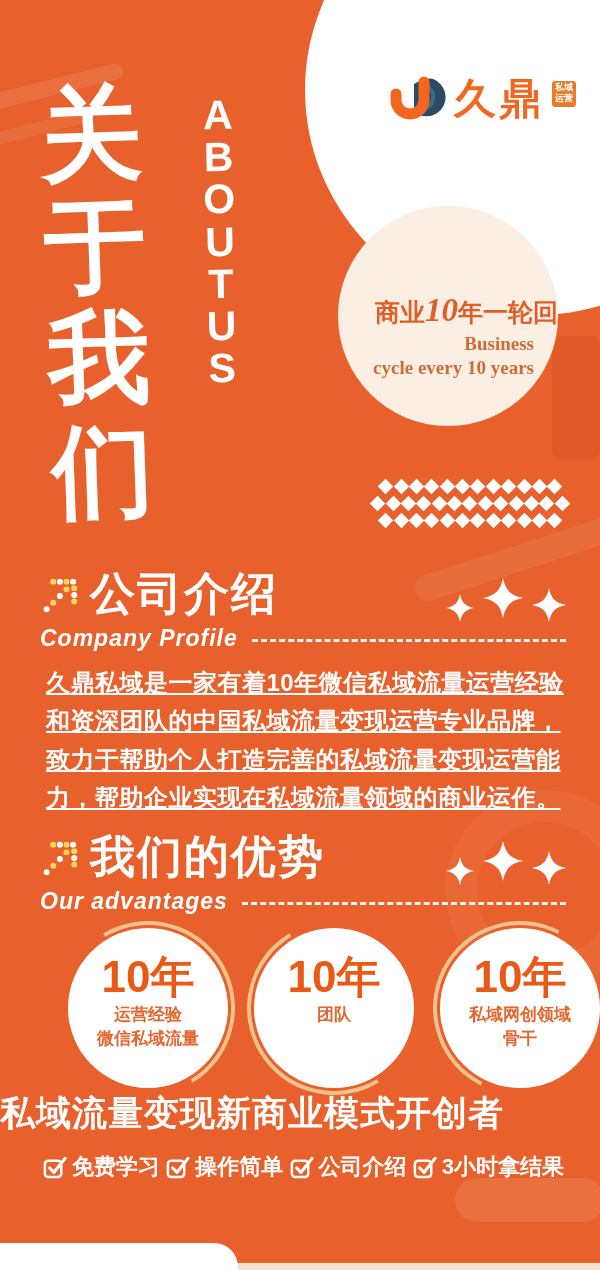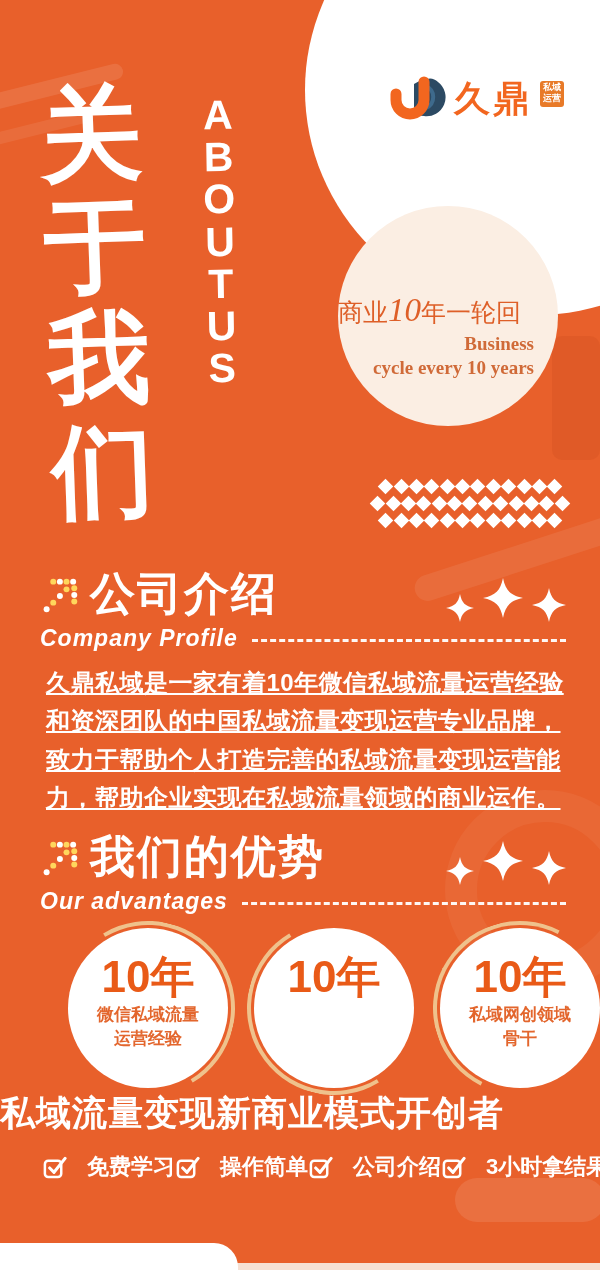--- a/index.html
+++ b/index.html
@@ -15,28 +15,28 @@
   .deco-light1 { left:-25px; top:80px; width:150px; height:16px; border-radius:8px; background:rgba(255,255,255,.10); transform:rotate(-14deg); }
   .deco-light2 { left:-15px; top:122px; width:110px; height:12px; border-radius:6px; background:rgba(255,255,255,.08); transform:rotate(-14deg); }
   .deco-light3 { left:410px; top:545px; width:220px; height:26px; border-radius:13px; background:rgba(255,255,255,.08); transform:rotate(-18deg); }
   .deco-light4 { left:455px; top:1178px; width:150px; height:44px; border-radius:22px; background:rgba(255,255,255,.10); }
   .deco-ring  { left:445px; top:790px; width:200px; height:200px; border-radius:50%; border:32px solid rgba(255,255,255,.05); }
 
   
   .blob { position:absolute; left:305px; top:-135px; width:460px; height:450px;
           background:#fff; border-radius:50%; }
   .logo { position:absolute; left:386px; top:70px; display:flex; align-items:center; z-index:3; }
-  .logo-name { font-size:36px; font-weight:800; color:#F2661F; letter-spacing:3px; line-height:1; margin-left:6px; }
+  .logo-name { font-size:42px; font-weight:800; color:#F2661F; letter-spacing:3px; line-height:1; margin-left:6px; }
   .logo-badge { width:24px; height:26px; background:#E87A28; color:#fff; font-size:9px; line-height:11px;
                 text-align:center; border-radius:3px; margin-left:8px; margin-top:-10px; font-weight:700;
                 word-break:break-all; padding:1px; }
 
   .bubble { position:absolute; left:338px; top:206px; width:220px; height:220px; border-radius:50%;
             background:#FBEEE3; z-index:2; font-family:"Liberation Serif", serif; }
-  .bubble-cn { margin-top:86px; text-align:left; color:#DE5F28; font-size:25px; font-weight:400; white-space:nowrap; }
+  .bubble-cn { margin-top:86px; text-align:right; color:#DE5F28; font-size:25px; font-weight:700; white-space:nowrap; }
   .bubble-cn .num { font-size:33px; font-style:italic; }
   .bubble-en { text-align:right; padding-right:24px; color:#D06A38; font-size:19px; font-weight:700; line-height:1.25; margin-top:3px; }
 
   .title-cn { position:absolute; left:46px; top:78px; width:120px; font-size:102px; font-weight:900;
               color:#fff; line-height:1.1; word-break:break-all; transform:rotate(-2deg); z-index:2; }
   .title-en { position:absolute; left:196px; top:94px; width:48px; font-size:41px; font-weight:900;
               color:#fff; line-height:1.03; word-break:break-all; text-align:center; transform:rotate(-1deg); z-index:2; }
 
   
   .diamonds { position:absolute; left:378px; top:479px; z-index:2; line-height:0; }
@@ -66,21 +66,21 @@
   .r1 { border-top-color:#EFC28C; border-right-color:#EFC28C; transform:rotate(14deg); }
   .r2 { border-left-color:#EFC28C; border-bottom-color:#EFC28C; transform:rotate(14deg); }
   .r3 { border-left-color:#EFC28C; border-top-color:#EFC28C; transform:rotate(-18deg); }
   .adv-years { padding-top:24px; font-size:44px; font-weight:900; color:#E95A17; line-height:1.15; }
   .adv-line { font-size:17px; font-weight:800; color:#E3662D; line-height:1.45; }
 
   
   .headline { position:absolute; left:0; right:0; top:1090px; text-align:left; color:#fff;
               font-size:35px; font-weight:900; letter-spacing:1px; z-index:2; }
   .checks { position:absolute; left:42px; right:36px; top:1152px; display:flex; justify-content:space-between; z-index:2; }
-  .check-item { display:flex; align-items:center; gap:20px; color:#fff; font-size:22px; font-weight:800; white-space:nowrap; }
+  .check-item { display:flex; align-items:center; gap:5px; color:#fff; font-size:22px; font-weight:800; white-space:nowrap; }
   .check-icon { width:25px; height:25px; flex:none; }
 
   .bottom-strip { position:absolute; left:0; right:0; bottom:0; height:7px; background:#F6E1D4; z-index:3; }
   .bottom-notch { position:absolute; left:0; bottom:0; width:238px; height:27px; background:#fff;
                   border-top-right-radius:24px; z-index:4; }
 </style>
 </head>
 <body>
 
 <div class="canvas">
@@ -195,26 +195,27 @@
     <div class="sec-sub">
       <span class="sec-sub-label">Our advantages</span>
       <span class="sec-dash"></span>
     </div>
   </div>
 
   <div class="adv-row">
     <div class="adv-circle">
       <div class="adv-ring r1"></div>
       <div class="adv-years">10年</div>
+      <div class="adv-line">运营经验</div>
       <div class="adv-line">微信私域流量</div>
-      <div class="adv-line">运营经验</div>
     </div>
     <div class="adv-circle">
       <div class="adv-ring r2"></div>
       <div class="adv-years">10年</div>
+      <div class="adv-line">团队</div>
     </div>
     <div class="adv-circle">
       <div class="adv-ring r3"></div>
       <div class="adv-years">10年</div>
       <div class="adv-line">私域网创领域</div>
       <div class="adv-line">骨干</div>
     </div>
   </div>
 
   <div class="headline">私域流量变现新商业模式开创者</div>

